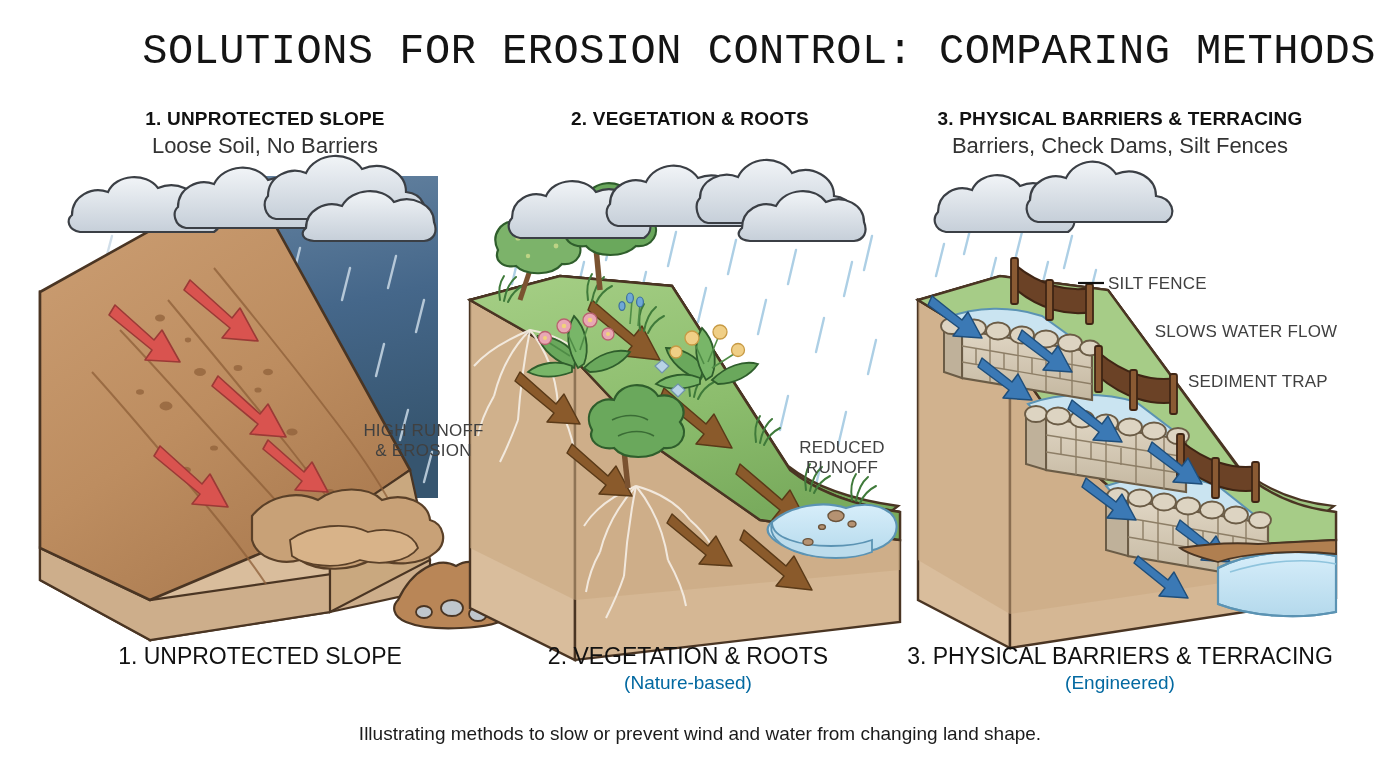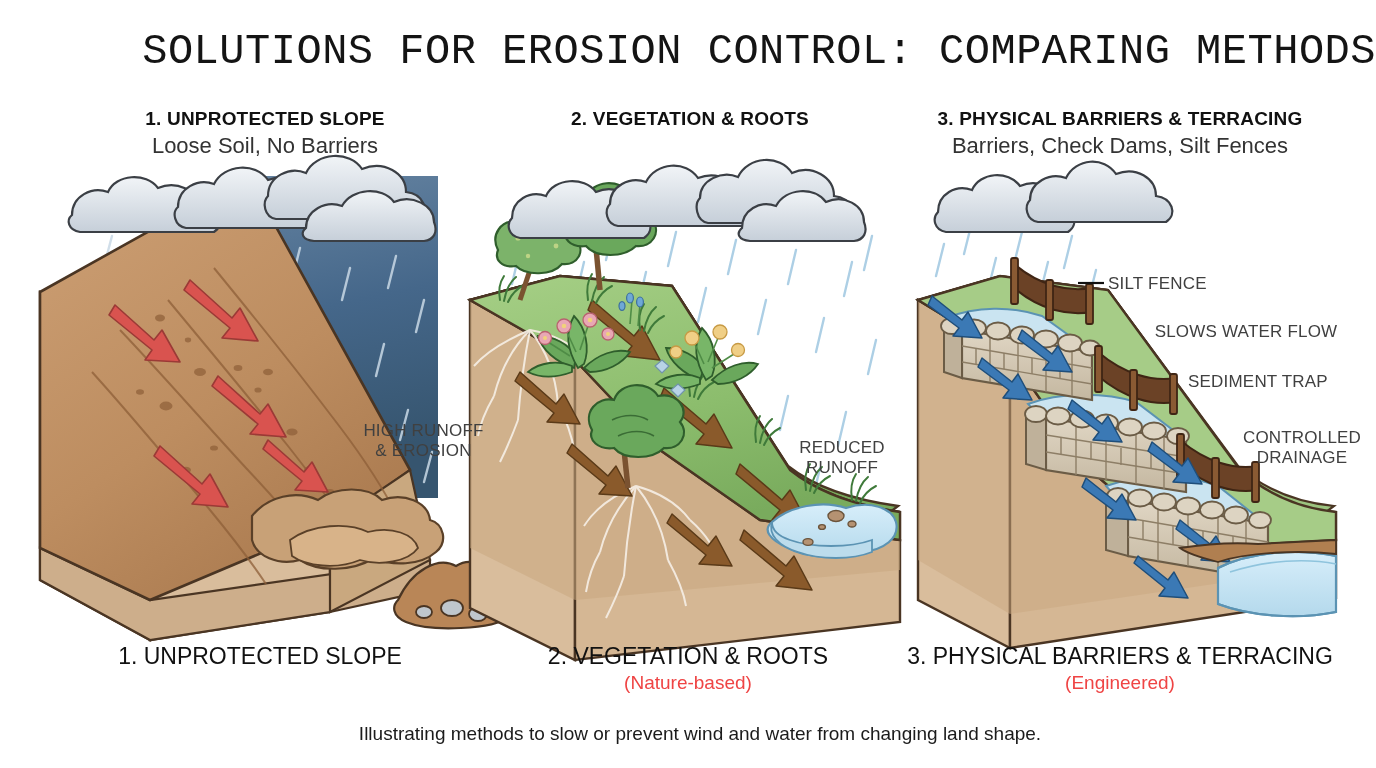--- a/index.html
+++ b/index.html
@@ -33,21 +33,21 @@
   .panel-head .ph-sub{
     font-size:22px;font-weight:400;color:#333;margin-top:3px;white-space:nowrap;
   }
   #head-1{top:108px;left:55px;width:420px;}
   #head-2{top:108px;left:480px;width:420px;}
   #head-3{top:108px;left:905px;width:430px;}
 
   
   .panel-caption{position:absolute;text-align:center;}
   .panel-caption .pc-title{font-size:23px;font-weight:400;color:#111;white-space:nowrap;}
-  .panel-caption .pc-sub{font-size:19px;color:#ef4444;margin-top:2px;white-space:nowrap;}
+  .panel-caption .pc-sub{font-size:19px;color:#0369a1;margin-top:2px;white-space:nowrap;}
   #cap-1{top:643px;left:50px;width:420px;}
   #cap-2{top:643px;left:478px;width:420px;}
   #cap-3{top:643px;left:905px;width:430px;}
 
   
   #footer-note{
     position:absolute;top:723px;left:12px;width:1376px;text-align:center;
     font-size:19px;color:#1b1b1b;
   }
 
@@ -635,22 +635,20 @@
     <div class="ph-sub">Barriers, Check Dams, Silt Fences</div>
   </div>
 
   <div class="art-label" id="lbl-high-runoff">HIGH RUNOFF
 &amp; EROSION</div>
   <div class="art-label" id="lbl-reduced-runoff">REDUCED
 RUNOFF</div>
   <div class="art-label" id="lbl-silt-fence">SILT FENCE</div>
   <div class="art-label" id="lbl-slows-water">SLOWS WATER FLOW</div>
   <div class="art-label" id="lbl-sediment-trap">SEDIMENT TRAP</div>
-  <div class="art-label" id="lbl-controlled">CONTROLLED
-DRAINAGE</div>
 
   <svg class="svg-layer" viewBox="0 0 1376 768">
     <line x1="1078" y1="283" x2="1104" y2="283" stroke="#111" stroke-width="2.2"></line>
   </svg>
 
   <div class="panel-caption" id="cap-1">
     <div class="pc-title">1. UNPROTECTED SLOPE</div>
     <div class="pc-sub"></div>
   </div>
   <div class="panel-caption" id="cap-2">

